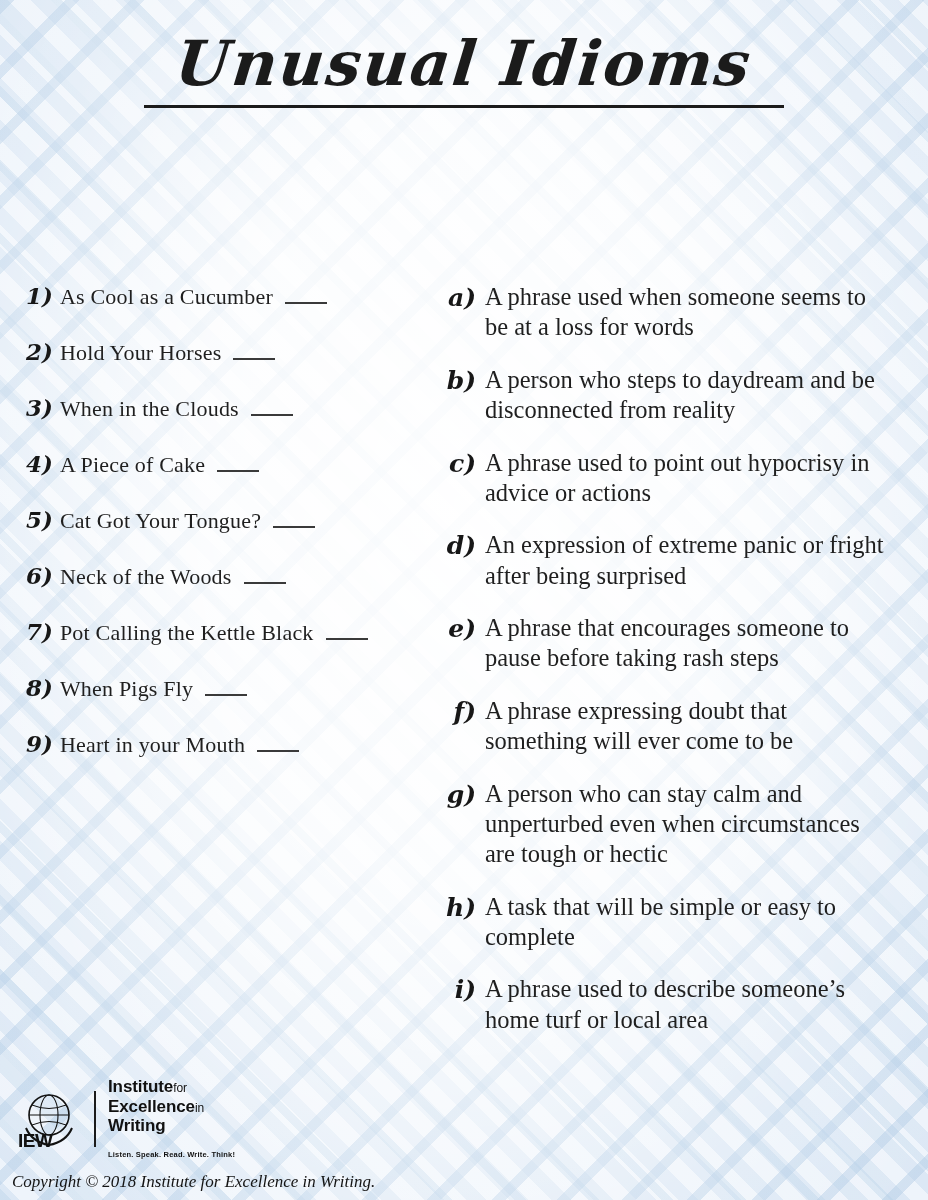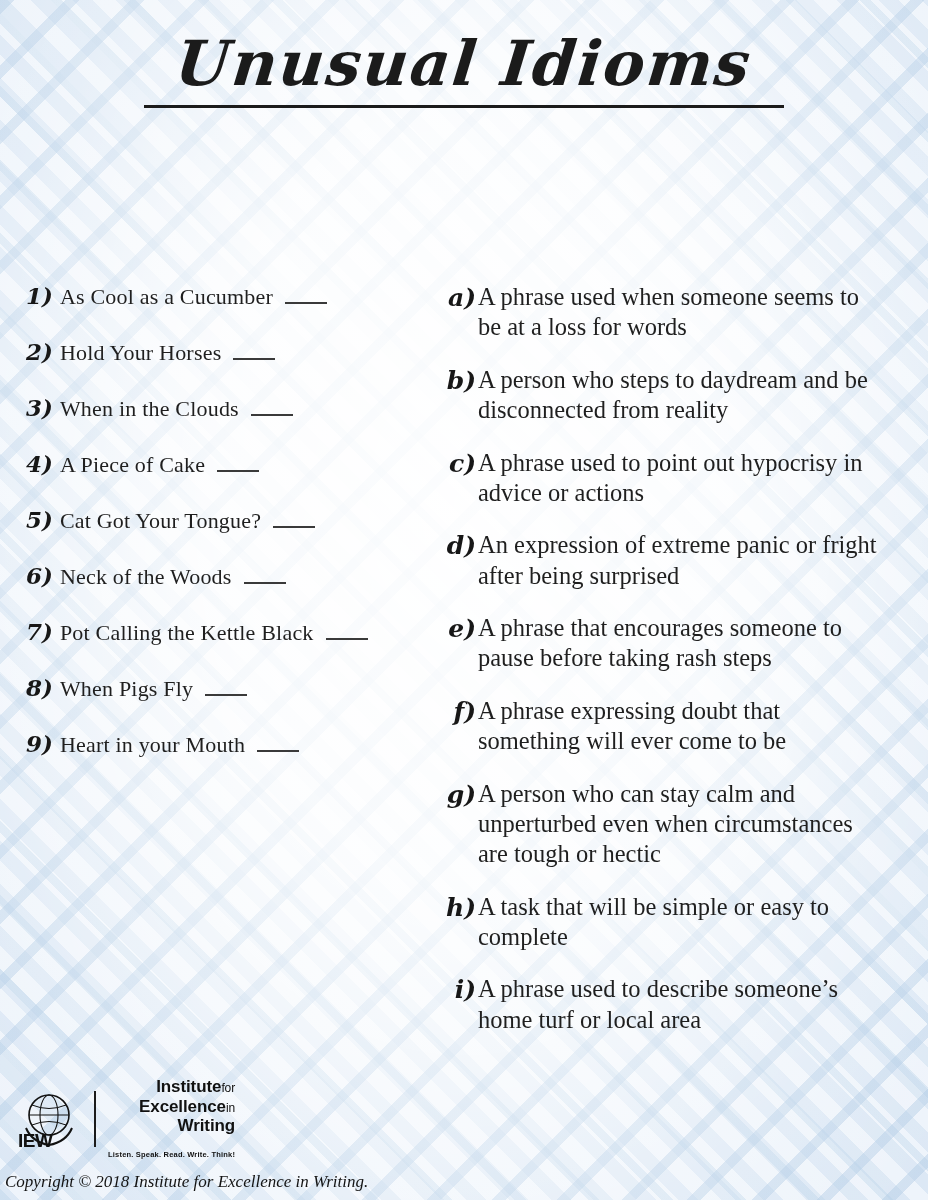--- a/index.html
+++ b/index.html
@@ -150,21 +150,21 @@
     width: 34px;
     text-align: right;
     flex: 0 0 34px;
     line-height: 1.25;
   }
   .desc-text {
     font-family: "Liberation Serif", serif;
     font-size: 24.5px;
     color: #1f1f1f;
     line-height: 1.24;
-    margin-left: 2px;
+    margin-left: 9px;
     max-width: 420px;
   }
 
   
   .footer {
     position: absolute;
     left: 0;
     bottom: 0;
     width: 928px;
     height: 140px;
@@ -197,42 +197,41 @@
   .logo-divider {
     width: 2px;
     height: 56px;
     background: #1b1b1b;
     margin: 0 12px 0 14px;
   }
   .logo-text {
     font-family: "Liberation Sans", sans-serif;
     color: #111;
     line-height: 1.14;
-    text-align: right;
   }
   .logo-text .l1, .logo-text .l2, .logo-text .l3 {
     font-weight: bold;
     font-size: 17px;
     letter-spacing: -0.1px;
   }
   .logo-text .small {
     font-weight: normal;
     font-size: 12px;
   }
   .tagline {
     font-family: "Liberation Sans", sans-serif;
     font-size: 7.5px;
     font-weight: bold;
     letter-spacing: 0.2px;
     color: #111;
     margin-top: 16px;
   }
   .copyright {
     position: absolute;
-    left: 5px;
+    left: 12px;
     bottom: 8px;
     font-family: "Liberation Serif", serif;
     font-style: italic;
     font-size: 17px;
     color: #141414;
   }
 </style>
 </head>
 <body>
 

